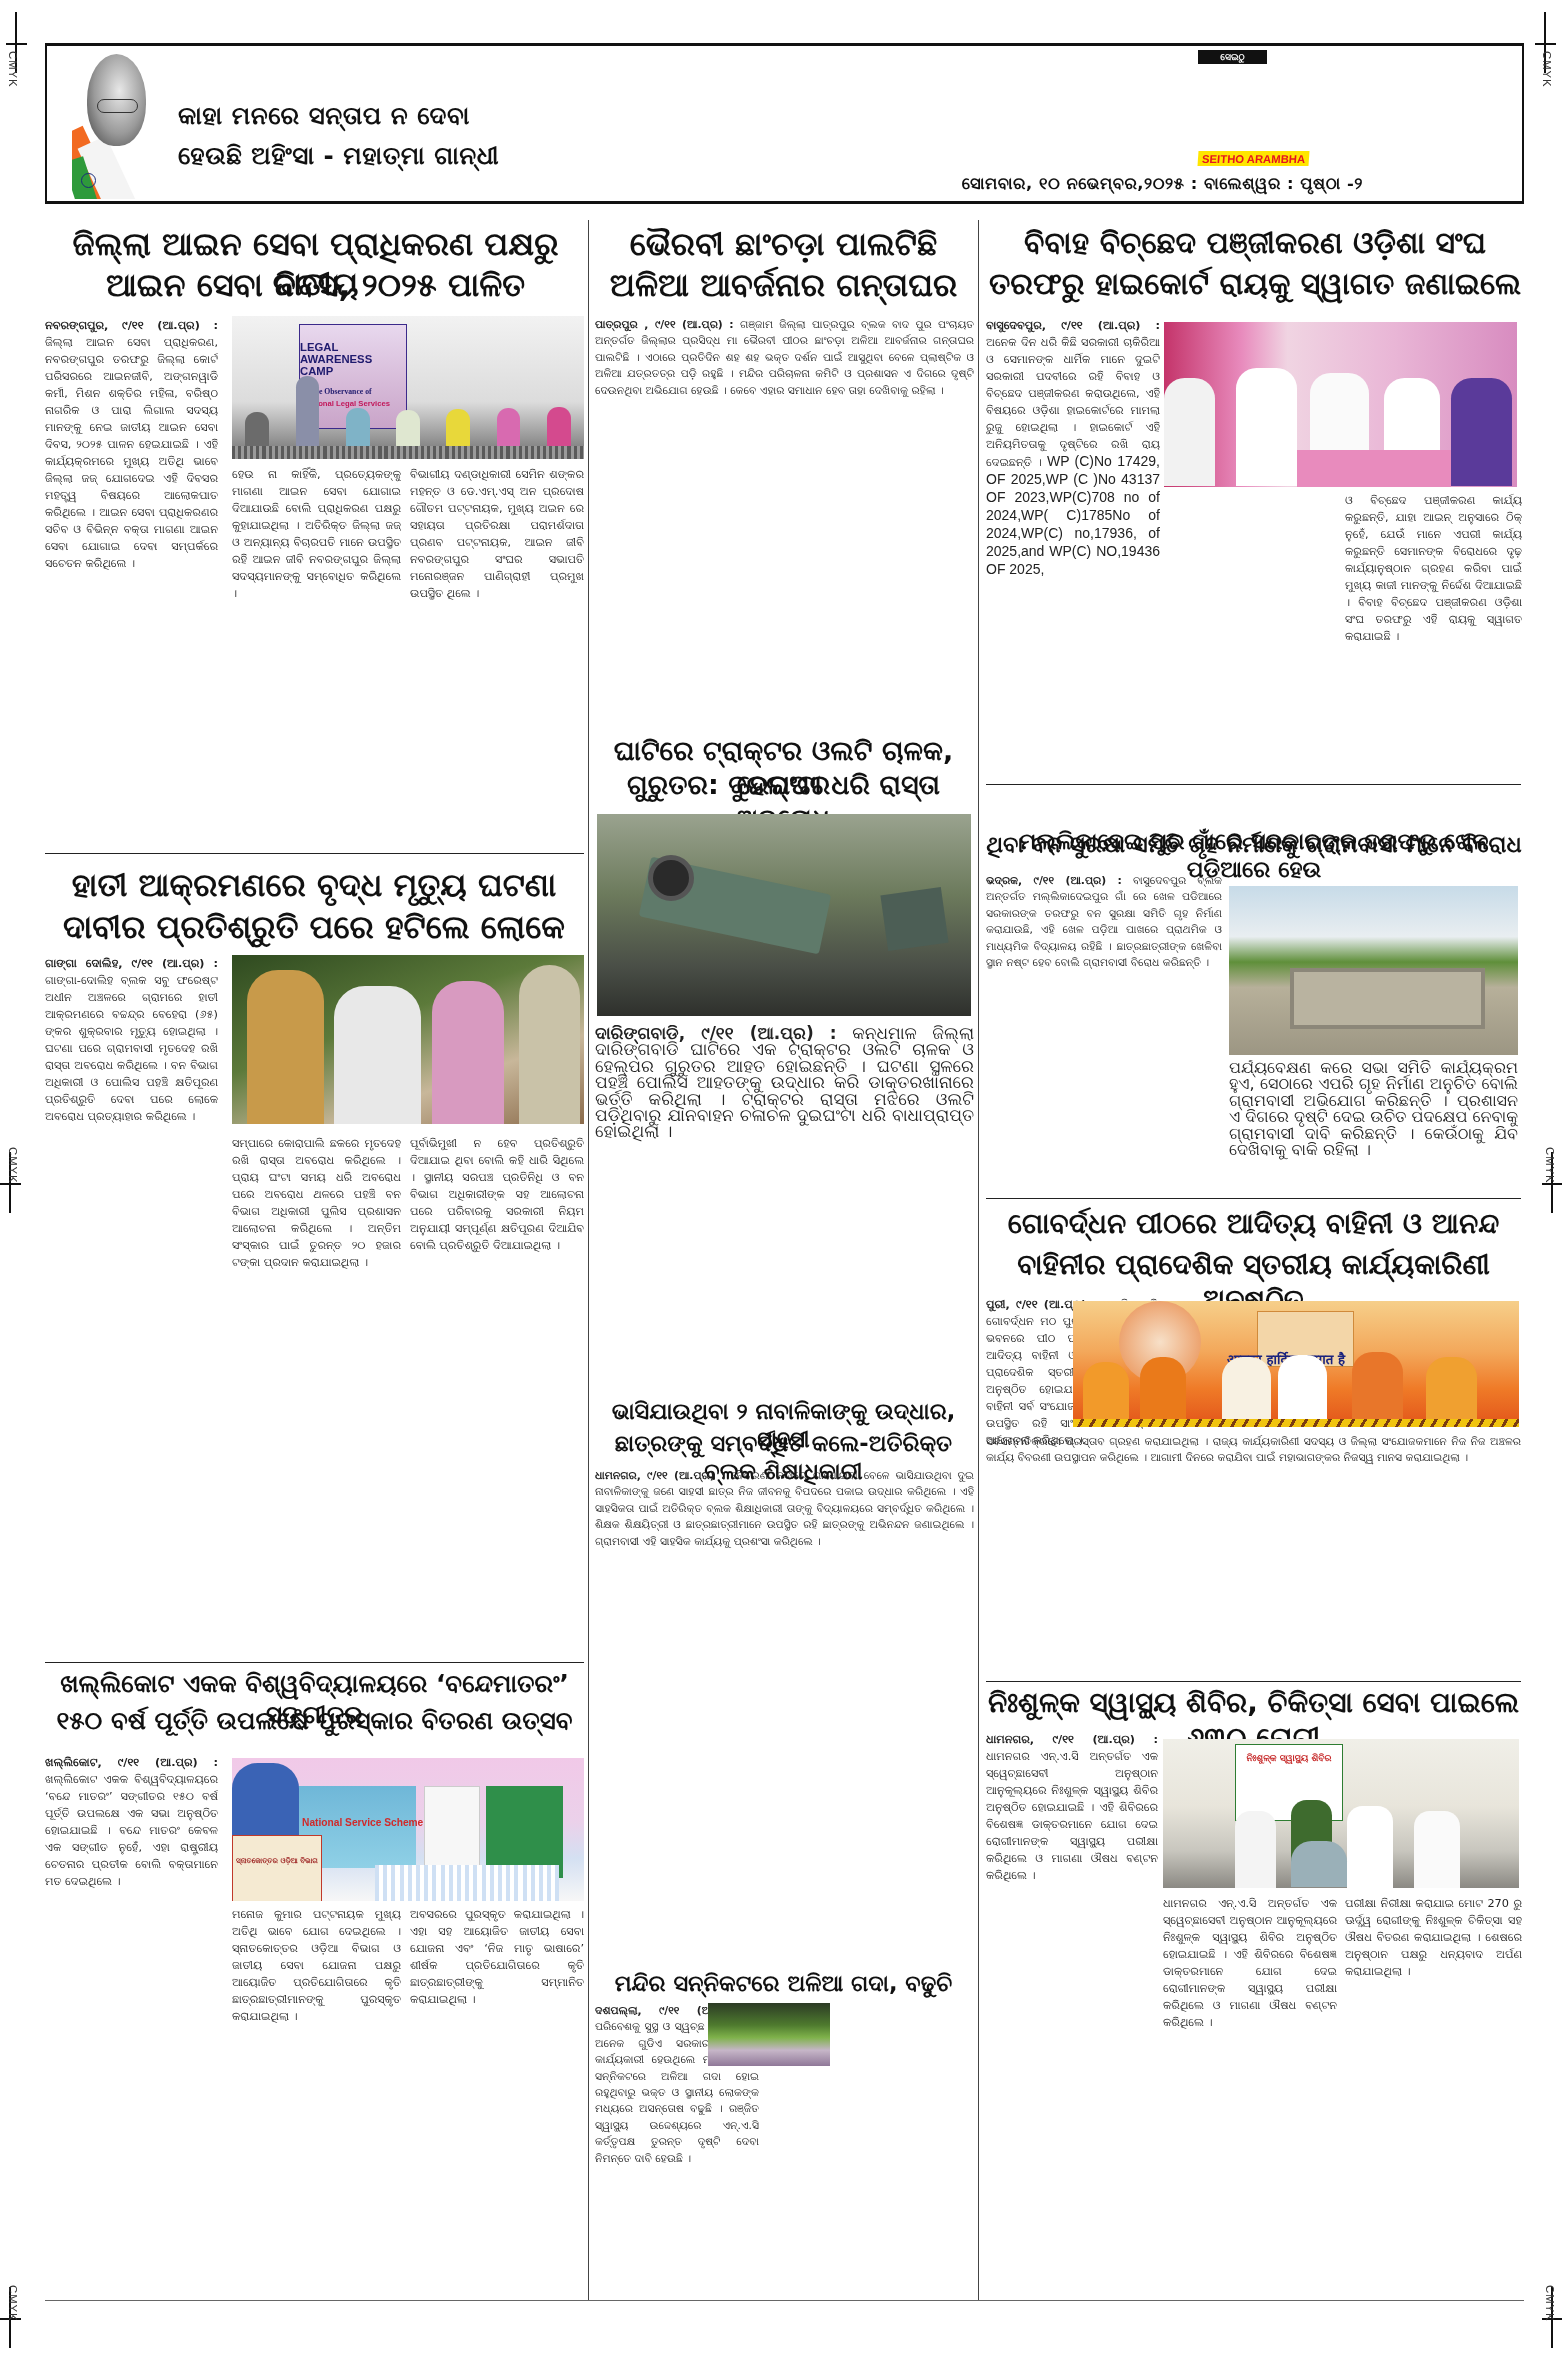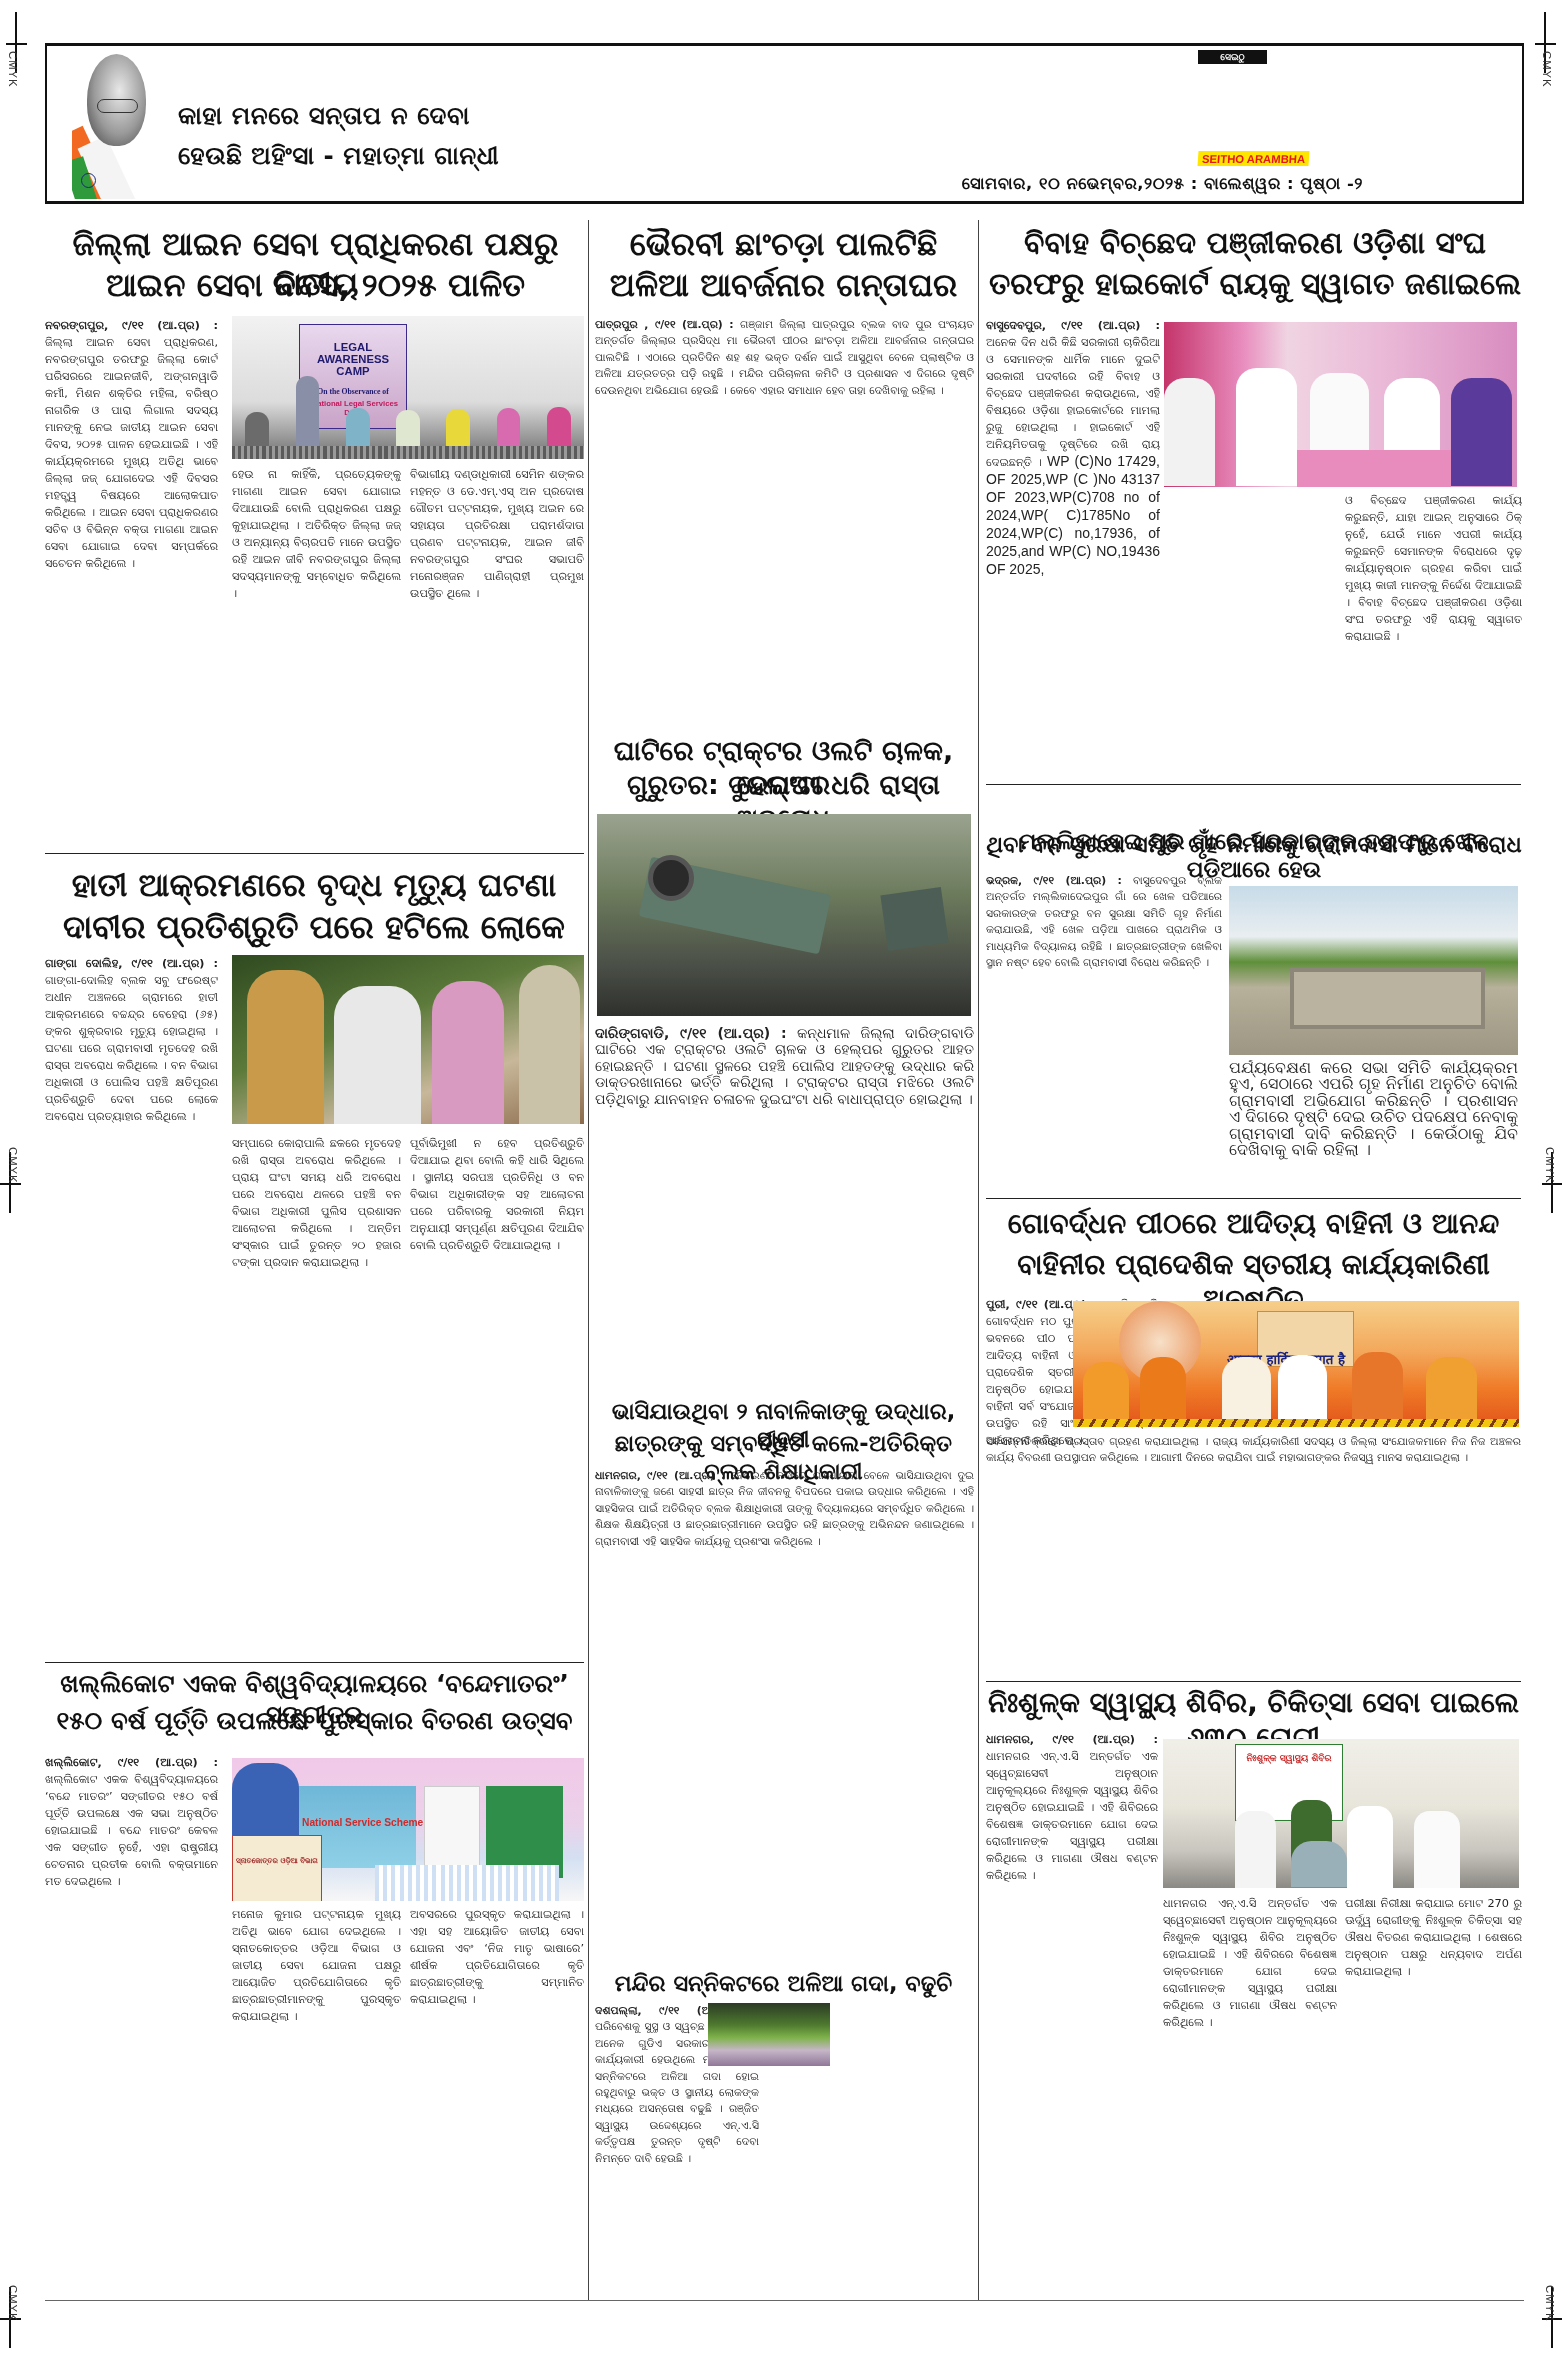--- a/index.html
+++ b/index.html
@@ -28,21 +28,21 @@
 
   .headline { position: absolute; font-family: "DejaVu Sans", sans-serif; font-weight: bold; color: #111; text-align: center; line-height: 1.25; }
   .col-text { position: absolute; font-family: "DejaVu Sans", sans-serif; font-size: 11.3px; line-height: 17px; color: #222; text-align: justify; overflow: hidden; }
   .col-text .dl { font-weight: bold; }
   .rule-v { position: absolute; width: 1px; background: #444; }
   .rule-h { position: absolute; height: 1.5px; background: #222; }
 
   .photo { position: absolute; overflow: hidden; }
   .ph-legal { background: linear-gradient(180deg, #f2f2f2 0%, #dcdcdc 60%, #6f6f6f 100%); }
   .banner-legal { position: absolute; left: 67px; top: 8.2px; width: 108px; height: 105px; background: linear-gradient(180deg,#e8d8ee,#c9a4c8); border: 1.5px solid #3b2a8a; }
-  .banner-legal span { display: block; text-align: center; font-family: "Liberation Sans", sans-serif; font-weight: bold; color: #1f1a6e; }
+  .banner-legal span { display: block; text-align: left; font-family: "Liberation Sans", sans-serif; font-weight: bold; color: #1f1a6e; }
   .people-row { position: absolute; left: 0; right: 0; bottom: 11.3px; height: 46px; display: flex; justify-content: space-around; align-items: flex-end; }
   .person { width: 23.6px; border-radius: 11.3px 11.3px 3.1px 3.1px; }
   .table-strip { position: absolute; left: 0; right: 0; bottom: 0; height: 13.3px; background: repeating-linear-gradient(90deg,#5a5a5a 0 3.1px,#9a9a9a 3.1px 6.1px); }
 
   .ph-elephant { background: linear-gradient(160deg, #2f4a20 0%, #5c7a3a 40%, #c8b79a 70%, #8a6a4a 100%); }
   .ph-truck { background: linear-gradient(180deg, #9aa38f 0%, #6c7a5c 40%, #4a4f47 75%, #2e302c 100%); }
   .truck-body { position: absolute; left: 46px; top: 61px; width: 184px; height: 61px; background: #5f7a6a; transform: rotate(12deg); border-radius: 4.1px; }
   .ph-marriage { background: linear-gradient(90deg, #c4346a 0%, #e88bbd 22%, #f0d4e2 35%, #e9b6d6 65%, #d88cc0 100%); }
   .ph-construct { background: linear-gradient(180deg, #c7dbe8 0%, #e9eef1 30%, #5f8f3a 45%, #b7b09a 60%, #9c9683 100%); }
   .ph-govardhan { background: linear-gradient(180deg, #f6cf8a 0%, #f3a85b 40%, #ef7a27 70%, #e2541a 100%); }
@@ -168,21 +168,21 @@
 </section>
 
 <section>
   <h1 class="headline" style="left:594px;top:734px;width:379px;font-size:27px;">ଘାଟିରେ ଟ୍ରାକ୍ଟର ଓଲଟି ଚାଳକ, ହେଲ୍ପର</h1>
   <h1 class="headline" style="left:594px;top:768px;width:379px;font-size:27px;">ଗୁରୁତର: ଦୁଇଘଂଟା ଧରି ରାସ୍ତା ଅବରୋଧ</h1>
   <div class="photo ph-truck" style="left:597px;top:814px;width:374px;height:202px;">
     <div class="truck-body"></div>
     <div style="position:absolute;left:51px;top:41px;width:46px;height:46px;border-radius:50%;background:#2a2a2a;border:5.1px solid #555;"></div>
     <div style="position:absolute;left:287px;top:77px;width:61px;height:56px;background:#4c5e55;transform:rotate(-8deg);"></div>
   </div>
-  <div class="col-text" style="left:595px;top:1025px;width:379px;height:353px;font-size:14px;line-height:16.4px;">
+  <div class="col-text" style="left:595px;top:1025px;width:379px;height:353px;font-size:17px;line-height:16.4px;">
     <span class="dl">ଦାରିଙ୍ଗବାଡି, ୯/୧୧ (ଆ.ପ୍ର) :</span>
     <span>କନ୍ଧମାଳ ଜିଲ୍ଲା ଦାରିଙ୍ଗବାଡି ଘାଟିରେ ଏକ ଟ୍ରାକ୍ଟର ଓଲଟି ଚାଳକ ଓ ହେଲ୍ପର ଗୁରୁତର ଆହତ ହୋଇଛନ୍ତି । ଘଟଣା ସ୍ଥଳରେ ପହଞ୍ଚି ପୋଲିସ ଆହତଙ୍କୁ ଉଦ୍ଧାର କରି ଡାକ୍ତରଖାନାରେ ଭର୍ତ୍ତି କରିଥିଲା । ଟ୍ରାକ୍ଟର ରାସ୍ତା ମଝିରେ ଓଲଟି ପଡ଼ିଥିବାରୁ ଯାନବାହନ ଚଳାଚଳ ଦୁଇଘଂଟା ଧରି ବାଧାପ୍ରାପ୍ତ ହୋଇଥିଲା ।</span>
   </div>
 </section>
 
 <section>
   <h1 class="headline" style="left:594px;top:1397px;width:379px;font-size:22.5px;">ଭାସିଯାଉଥିବା ୨ ନାବାଳିକାଙ୍କୁ ଉଦ୍ଧାର, ସାହସୀ</h1>
   <h1 class="headline" style="left:594px;top:1429px;width:379px;font-size:22.5px;">ଛାତ୍ରଙ୍କୁ ସମ୍ବର୍ଦ୍ଧିତ କଲେ-ଅତିରିକ୍ତ ବ୍ଲକ ଶିକ୍ଷାଧିକାରୀ</h1>
   <div class="col-text" style="left:595px;top:1468px;width:379px;height:492px;font-size:10.8px;line-height:16.4px;">
     <span class="dl">ଧାମନଗର, ୯/୧୧ (ଆ.ପ୍ର) :</span>

